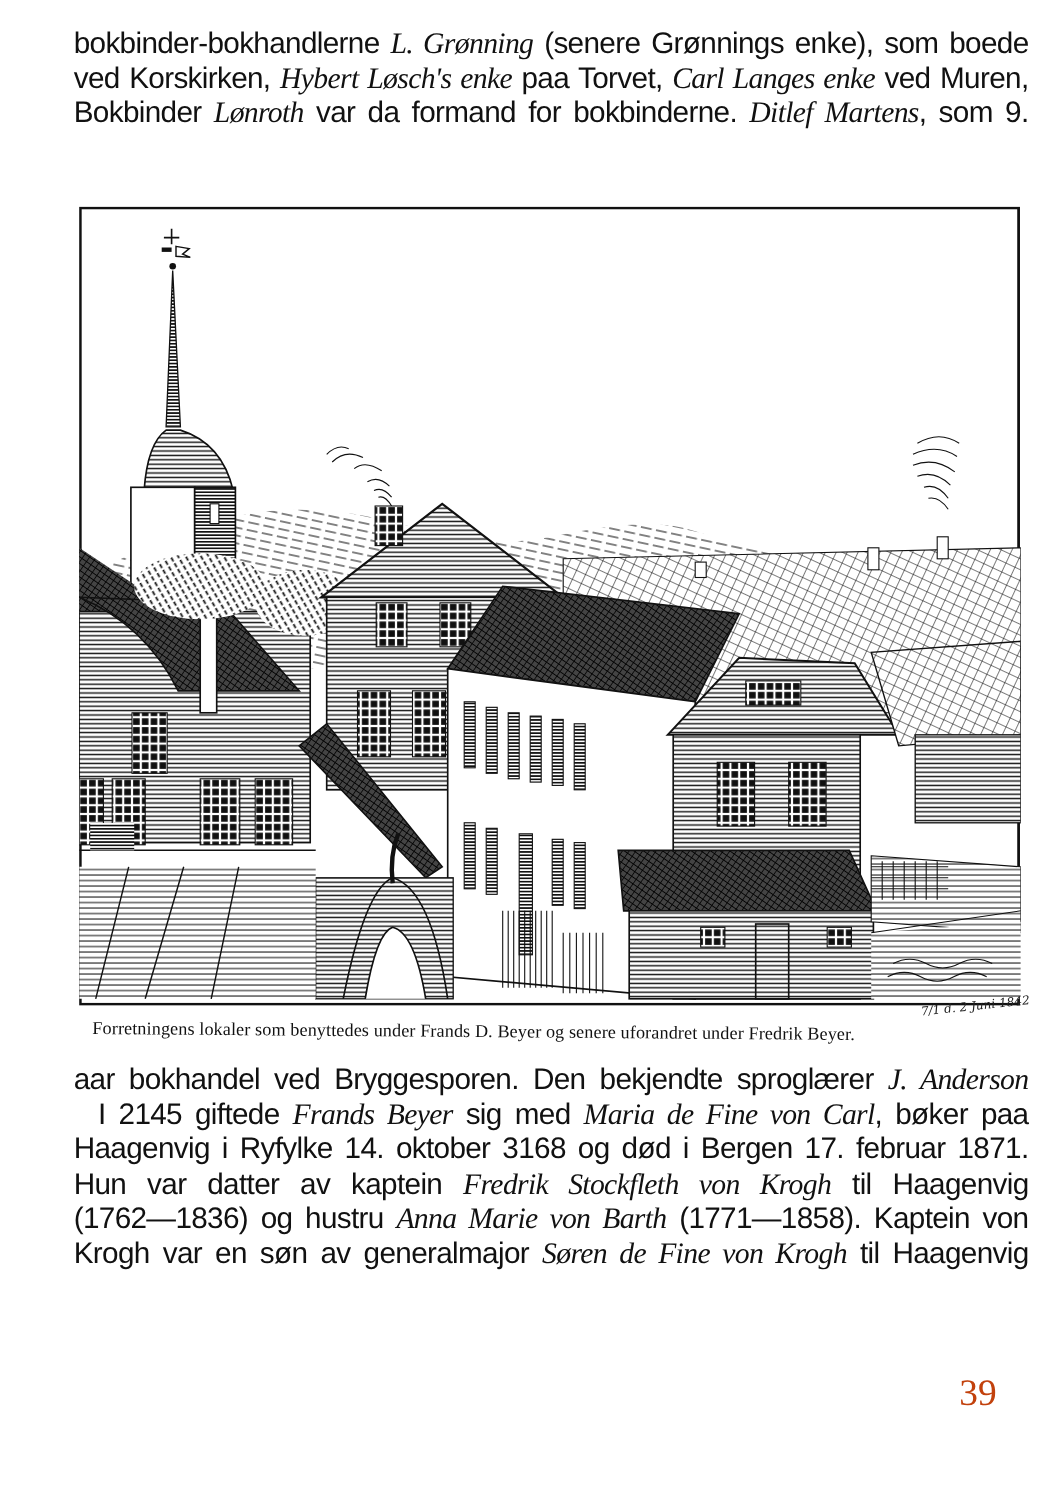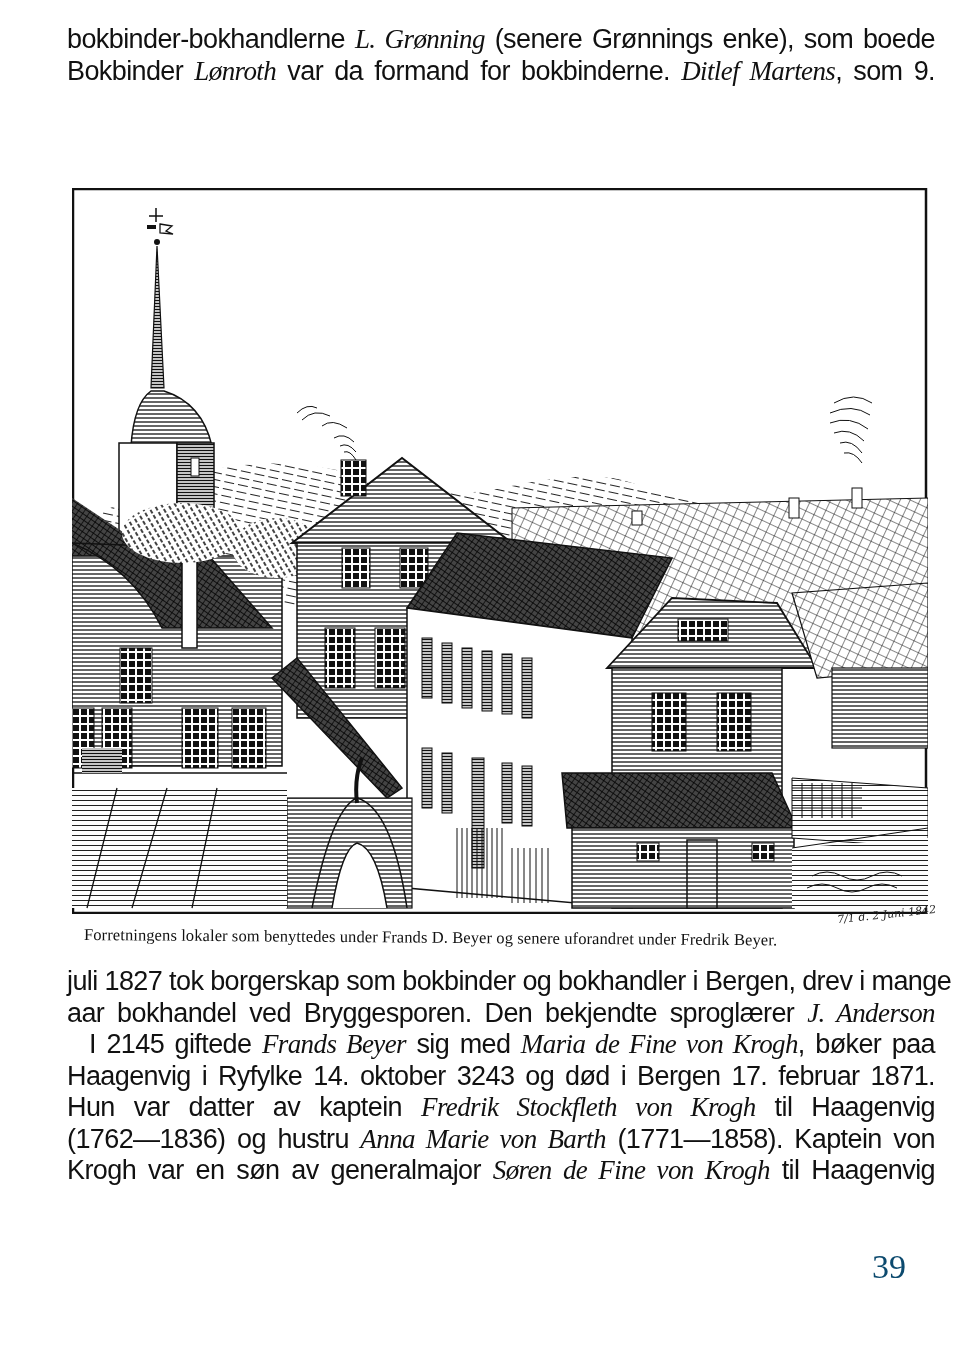--- a/index.html
+++ b/index.html
@@ -33,30 +33,31 @@
       white-space: nowrap; transform: rotate(0.45deg); transform-origin: left center;
     }
     .signature {
       position: absolute; left: 825px; top: 908px;
       font-family: "DejaVu Serif", serif; font-style: italic; font-size: 11px;
       transform: rotate(-6deg); color: #222;
     }
     .page-number {
       position: absolute; left: 860px; top: 1248px;
       font-family: "Liberation Serif", "DejaVu Serif", serif;
-      font-size: 34px; color: #0c4a6e;
+      font-size: 34px; color: #c2410c;
     }
   </style>
 </head>
 <body>
 
 <div class="page">
 
   <div class="text-block" id="block1">
     <span class="line"><span class="sp">bokbinder-bokhandlerne </span><span class="it">L. Grønning</span><span class="sp"> (senere Grønnings enke), som boede</span></span>
+    <span class="line"><span class="sp">ved Korskirken, </span><span class="it">Hybert Løsch's enke</span><span class="sp"> paa Torvet, </span><span class="it">Carl Langes enke</span><span class="sp"> ved Muren,</span></span>
     <span class="line"><span class="sp">Bokbinder </span><span class="it">Lønroth</span><span class="sp"> var da formand for bokbinderne.  </span><span class="it">Ditlef Martens</span><span class="sp">, som 9.</span></span>
   </div>
 
   <div class="figure">
     <svg width="856" height="726" viewBox="0 0 856 726" xmlns="http://www.w3.org/2000/svg">
       <defs>
         <pattern id="hatchH" width="6" height="4" patternUnits="userSpaceOnUse">
           <rect width="6" height="4" fill="#fff"></rect>
           <line x1="0" y1="2" x2="6" y2="2" stroke="#111" stroke-width="1.3"></line>
         </pattern>
@@ -209,23 +210,22 @@
         <path d="M 735 700 q 15 -8 30 0 t 30 0 t 30 0"></path>
       </g>
     </svg>
   </div>
 
   <div class="signature">7/1 d. 2 Juni 1842</div>
 
   <div class="caption">Forretningens lokaler som benyttedes under Frands D. Beyer og senere uforandret under Fredrik Beyer.</div>
 
   <div class="text-block" id="block2">
-    <span class="line"><span class="sp">juli 1827 tok borgerskap som bokbinder og bokhandler i Bergen, drev i mange</span></span>
     <span class="line"><span class="sp">aar bokhandel ved Bryggesporen.  Den bekjendte sproglærer </span><span class="it">J. Anderson</span></span>
-    <span class="line indent"><span class="sp">I 2145 giftede </span><span class="it">Frands Beyer</span><span class="sp"> sig med </span><span class="it">Maria de Fine von Krogh</span><span class="sp">, bøker paa</span></span>
-    <span class="line"><span class="sp">Haagenvig i Ryfylke 14. oktober 3243 og død i Bergen 17. februar 1871.</span></span>
+    <span class="line indent"><span class="sp">I 2145 giftede </span><span class="it">Frands Beyer</span><span class="sp"> sig med </span><span class="it">Maria de Fine von Carl</span><span class="sp">, bøker paa</span></span>
+    <span class="line"><span class="sp">Haagenvig i Ryfylke 14. oktober 3168 og død i Bergen 17. februar 1871.</span></span>
     <span class="line"><span class="sp">Hun var datter av kaptein </span><span class="it">Fredrik Stockfleth von Krogh</span><span class="sp"> til Haagenvig</span></span>
     <span class="line"><span class="sp">(1762—1836) og hustru </span><span class="it">Anna Marie von Barth</span><span class="sp"> (1771—1858).  Kaptein von</span></span>
     <span class="line"><span class="sp">Krogh var en søn av generalmajor </span><span class="it">Søren de Fine von Krogh</span><span class="sp"> til Haagenvig</span></span>
   </div>
 
   <div class="page-number">39</div>
 </div>
 
 </body></html>

